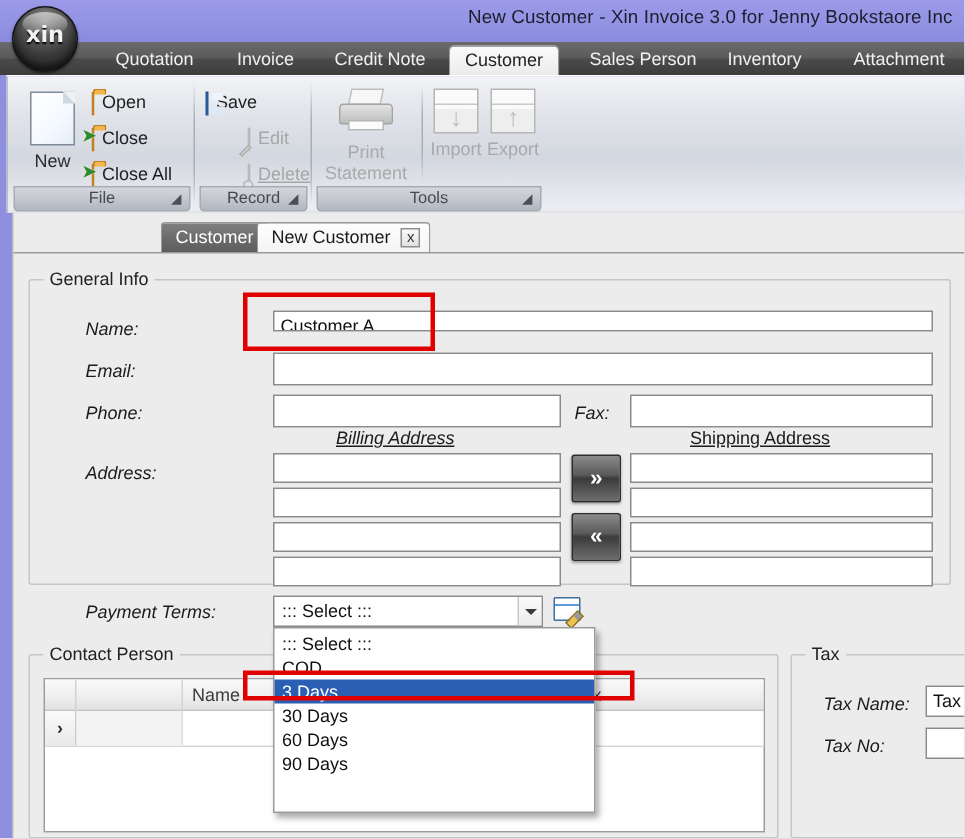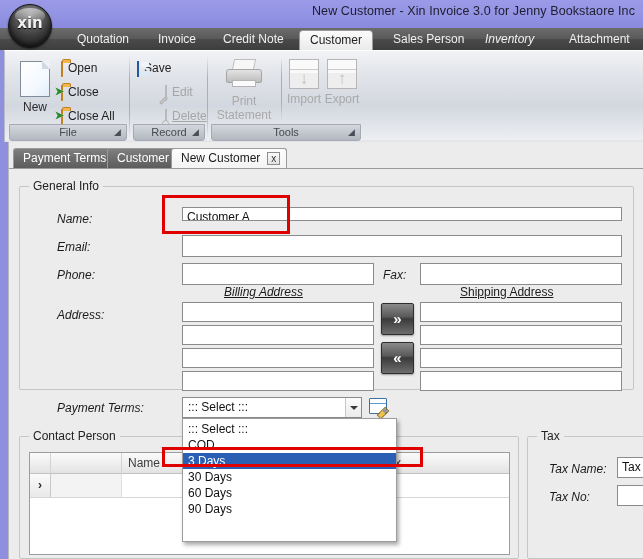--- a/index.html
+++ b/index.html
@@ -408,21 +408,21 @@
   <div class="logo">
     <div class="logo-text">xin</div>
   </div>
 
   <div class="menustrip">
     <div class="mtab" style="left:67px;">Quotation</div>
     <div class="mtab" style="left:148px;">Invoice</div>
     <div class="mtab" style="left:213px;">Credit Note</div>
     <div class="mtab active" style="left:299px;">Customer</div>
     <div class="mtab" style="left:383px;">Sales Person</div>
-    <div class="mtab" style="left:475px;font-style:italic;">Inventory</div>
+    <div class="mtab" style="left:475px;">Inventory</div>
     <div class="mtab" style="left:559px;">Attachment</div>
   </div>
 
   <div class="ribbon">
 
     <div class="rgroup" style="left:4px; width:118px;">
       <div class="gbody">
         <div class="bigbtn" style="left:4px; top:8px; width:44px;">
           <div class="ico-page"></div>
           <div class="lbl">New</div>
@@ -498,21 +498,20 @@
       <div class="gcaption">
         <span>Tools</span>
         <span class="dlg">◢</span>
       </div>
     </div>
   </div>
 
   <div class="content">
 
     <div class="ftabs">
-      <div class="ftab" style="left:4px;">Payment Terms</div>
       <div class="ftab" style="left:98px;">Customer</div>
       <div class="ftab active" style="left:162px; padding-right:6px;">
         <span>New Customer</span><span class="xbtn">x</span>
       </div>
     </div>
     <div class="ftab-underline"></div>
 
     <div class="panel" style="left:10px; top:44px; width:615px; height:204px;">
       <div class="panel-border"></div>
       <div class="panel-title">General Info</div>

